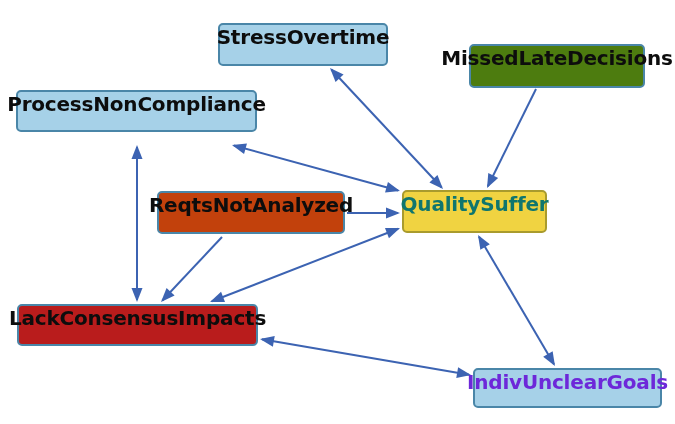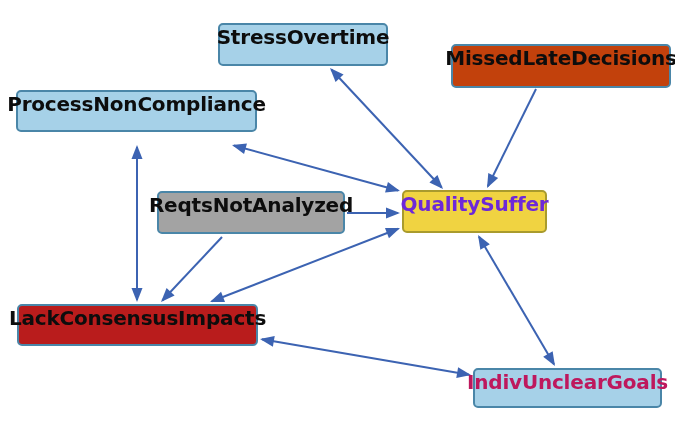--- a/index.html
+++ b/index.html
@@ -86,32 +86,32 @@
       <g>
         <line x1="479.01346499870226" y1="236.72420668610388" x2="553.9865350012977" y2="364.2757933138961" stroke="#3c63b2" stroke-width="2"></line>
         <polygon points="555,366 543.1641766222982,356.71758194370403 552.6473133958697,351.1435244508414" fill="#3c63b2"></polygon>
         <polygon points="478,235 489.83582337770173,244.28241805629594 480.35268660413027,249.85647554915855" fill="#3c63b2"></polygon>
       </g>
     </svg>
   <div id="nodes-layer">
       <div class="node" style="left: 218px; top: 23px; width: 170px; height: 43px; background: rgb(166, 209, 232); border-color: rgb(74, 134, 168); color: rgb(13, 13, 13);">
         <span class="node-label">StressOvertime</span>
       </div>
-      <div class="node" style="left: 451px; top: 44px; width: 220px; height: 44px; background: #c2410c; border-color: rgb(74, 134, 168); color: rgb(13, 13, 13);">
+      <div class="node" style="left: 469px; top: 44px; width: 176px; height: 44px; background: #4d7c0f; border-color: rgb(74, 134, 168); color: rgb(13, 13, 13);">
         <span class="node-label">MissedLateDecisions</span>
       </div>
       <div class="node" style="left: 16px; top: 90px; width: 241px; height: 42px; background: rgb(166, 209, 232); border-color: rgb(74, 134, 168); color: rgb(13, 13, 13);">
         <span class="node-label">ProcessNonCompliance</span>
       </div>
-      <div class="node" style="left: 157px; top: 191px; width: 188px; height: 43px; background: #a3a3a3; border-color: rgb(74, 134, 168); color: rgb(13, 13, 13);">
+      <div class="node" style="left: 157px; top: 191px; width: 188px; height: 43px; background: #c2410c; border-color: rgb(74, 134, 168); color: rgb(13, 13, 13);">
         <span class="node-label">ReqtsNotAnalyzed</span>
       </div>
-      <div class="node" style="left: 402px; top: 190px; width: 145px; height: 43px; background: rgb(240, 211, 65); border-color: rgb(169, 155, 45); color: #6d28d9;">
+      <div class="node" style="left: 402px; top: 190px; width: 145px; height: 43px; background: rgb(240, 211, 65); border-color: rgb(169, 155, 45); color: #0f766e;">
         <span class="node-label">QualitySuffer</span>
       </div>
       <div class="node" style="left: 17px; top: 304px; width: 241px; height: 42px; background: #b91c1c; border-color: rgb(74, 134, 168); color: rgb(13, 13, 13);">
         <span class="node-label">LackConsensusImpacts</span>
       </div>
-      <div class="node" style="left: 473px; top: 368px; width: 189px; height: 40px; background: rgb(166, 209, 232); border-color: rgb(74, 134, 168); color: #be185d;">
+      <div class="node" style="left: 473px; top: 368px; width: 189px; height: 40px; background: rgb(166, 209, 232); border-color: rgb(74, 134, 168); color: #6d28d9;">
         <span class="node-label">IndivUnclearGoals</span>
       </div>
     </div>
 </div>
 
 </body></html>

